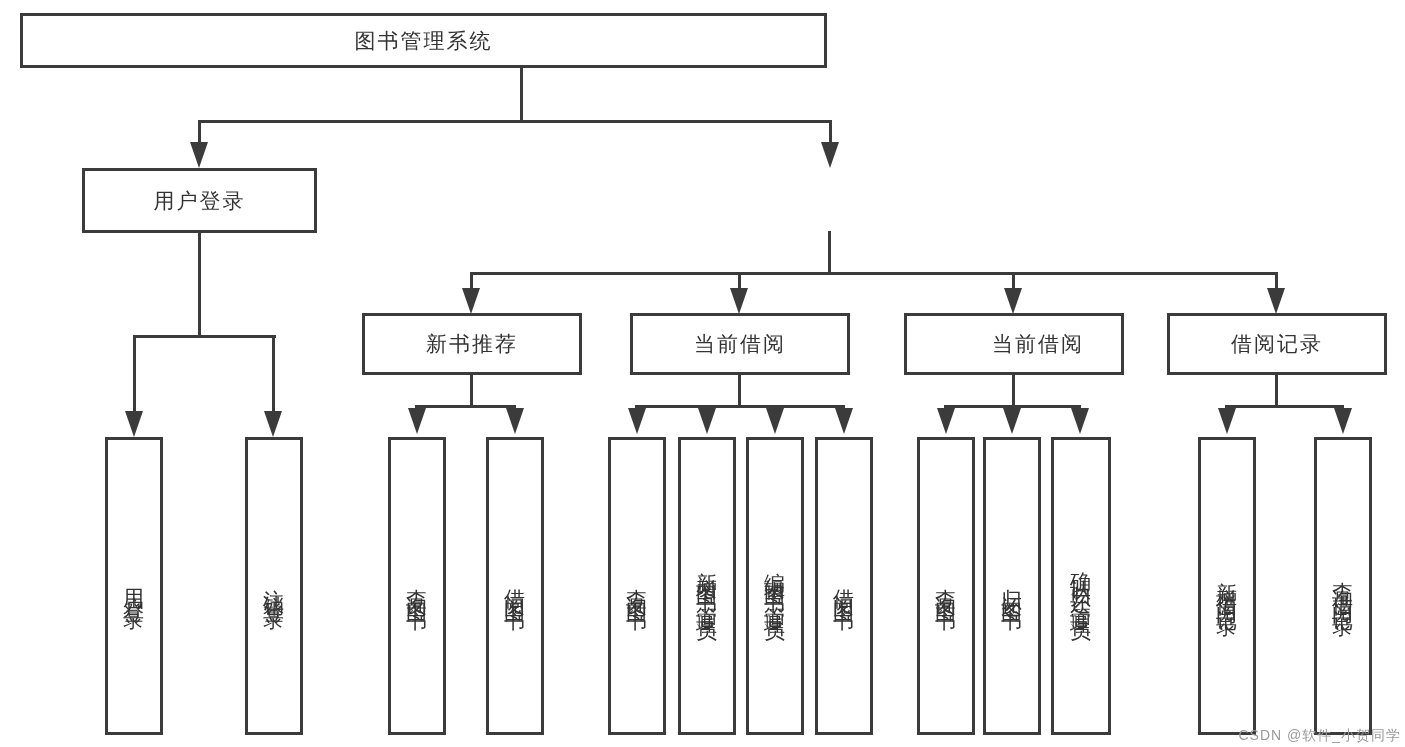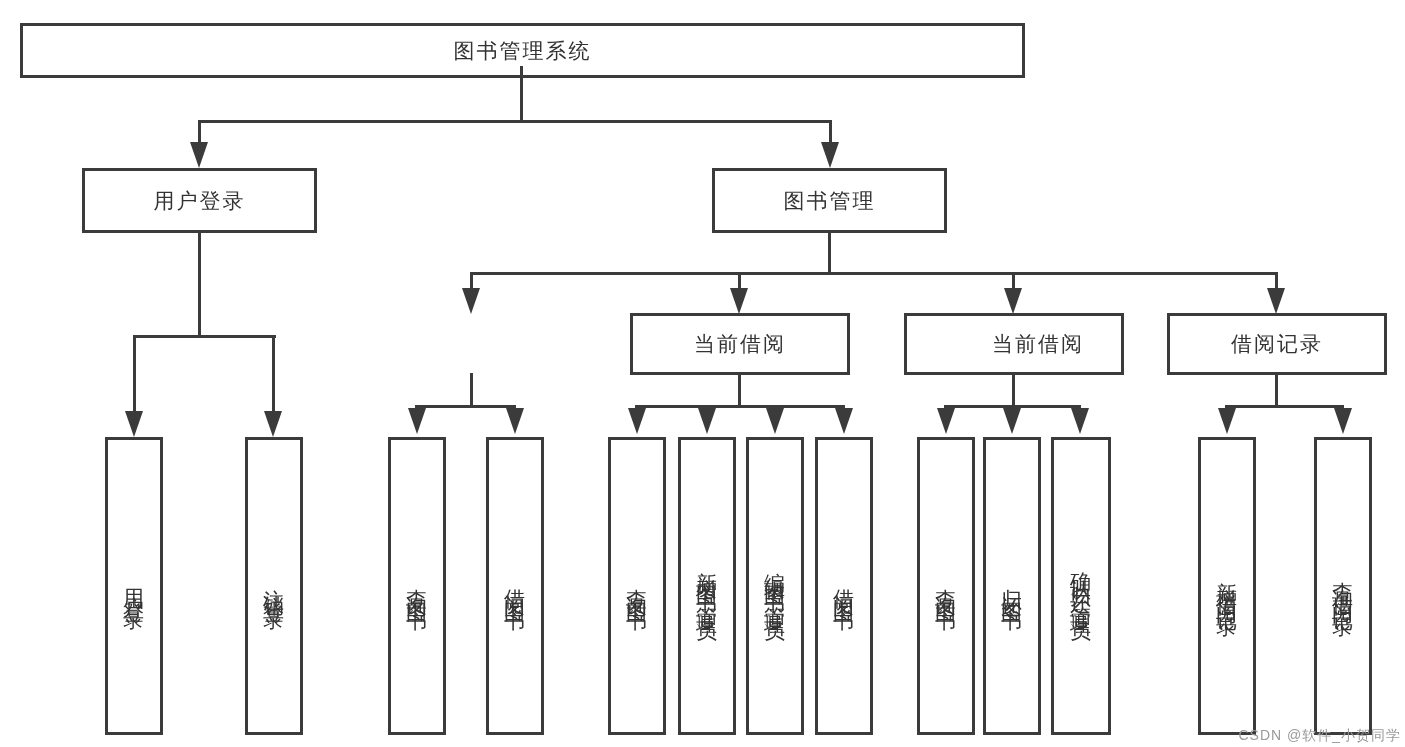--- a/index.html
+++ b/index.html
@@ -29,50 +29,50 @@
   .watermark{
     position:absolute;right:4px;bottom:2px;z-index:5;
     color:var(--wm);font-size:14px;letter-spacing:1px;
   }
 </style>
 </head>
 <body>
 
 <div class="canvas">
 
-  <div class="box" style="left:20px;top:23px;width:1005px;height:55px;">图书管理系统</div>
+  <div class="box" style="left:20px;top:13px;width:807px;height:55px;">图书管理系统</div>
 
   <div class="vline" style="left:520px;top:66px;height:56px;"></div>
   <div class="hline" style="left:198px;top:120px;width:634px;"></div>
   <div class="vline" style="left:198px;top:120px;height:24px;"></div>
   <div class="ah" style="left:190px;top:142px;"></div>
   <div class="vline" style="left:829px;top:120px;height:24px;"></div>
   <div class="ah" style="left:821px;top:142px;"></div>
 
   <div class="box" style="left:82px;top:168px;width:235px;height:65px;">用户登录</div>
-  <div class="box" style="left:712px;top:168px;width:235px;height:65px;">图书管理</div>
 
   <div class="vline" style="left:198px;top:231px;height:106px;"></div>
   <div class="hline" style="left:133px;top:335px;width:143px;"></div>
   <div class="vline" style="left:133px;top:335px;height:78px;"></div>
   <div class="ah" style="left:125px;top:411px;"></div>
   <div class="vline" style="left:272px;top:335px;height:78px;"></div>
   <div class="ah" style="left:264px;top:411px;"></div>
 
   <div class="vline" style="left:828px;top:231px;height:41px;"></div>
   <div class="hline" style="left:470px;top:272px;width:808px;"></div>
   <div class="vline" style="left:470px;top:272px;height:18px;"></div>
   <div class="ah" style="left:462px;top:288px;"></div>
   <div class="vline" style="left:738px;top:272px;height:18px;"></div>
   <div class="ah" style="left:730px;top:288px;"></div>
   <div class="vline" style="left:1012px;top:272px;height:18px;"></div>
   <div class="ah" style="left:1004px;top:288px;"></div>
   <div class="vline" style="left:1275px;top:272px;height:18px;"></div>
   <div class="ah" style="left:1267px;top:288px;"></div>
 
+  <div class="box" style="left:362px;top:313px;width:220px;height:62px;">新书推荐</div>
   <div class="box" style="left:630px;top:313px;width:220px;height:62px;">当前借阅</div>
   <div class="box" style="left:904px;top:313px;width:220px;height:62px;padding-left:48px;">当前借阅</div>
   <div class="box" style="left:1167px;top:313px;width:220px;height:62px;">借阅记录</div>
 
   <div class="vline" style="left:470px;top:373px;height:35px;"></div>
   <div class="hline" style="left:415px;top:405px;width:101px;"></div>
   <div class="ah" style="left:408px;top:408px;"></div>
   <div class="ah" style="left:506px;top:408px;"></div>
 
   <div class="vline" style="left:738px;top:373px;height:35px;"></div>

